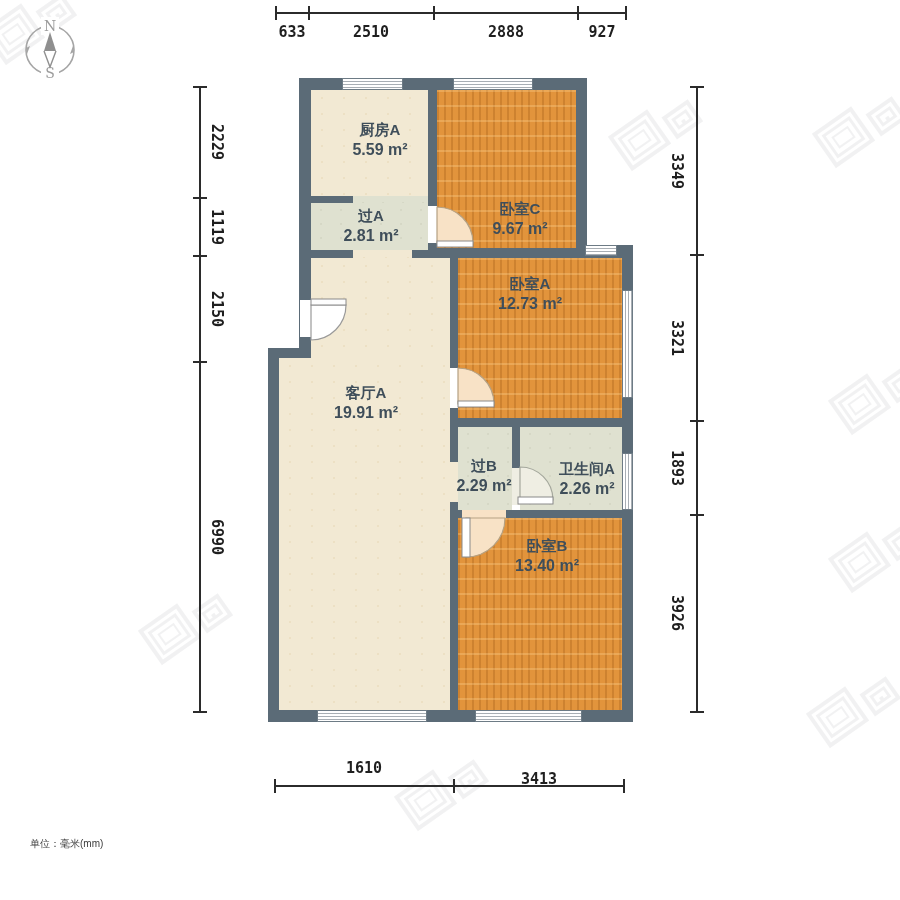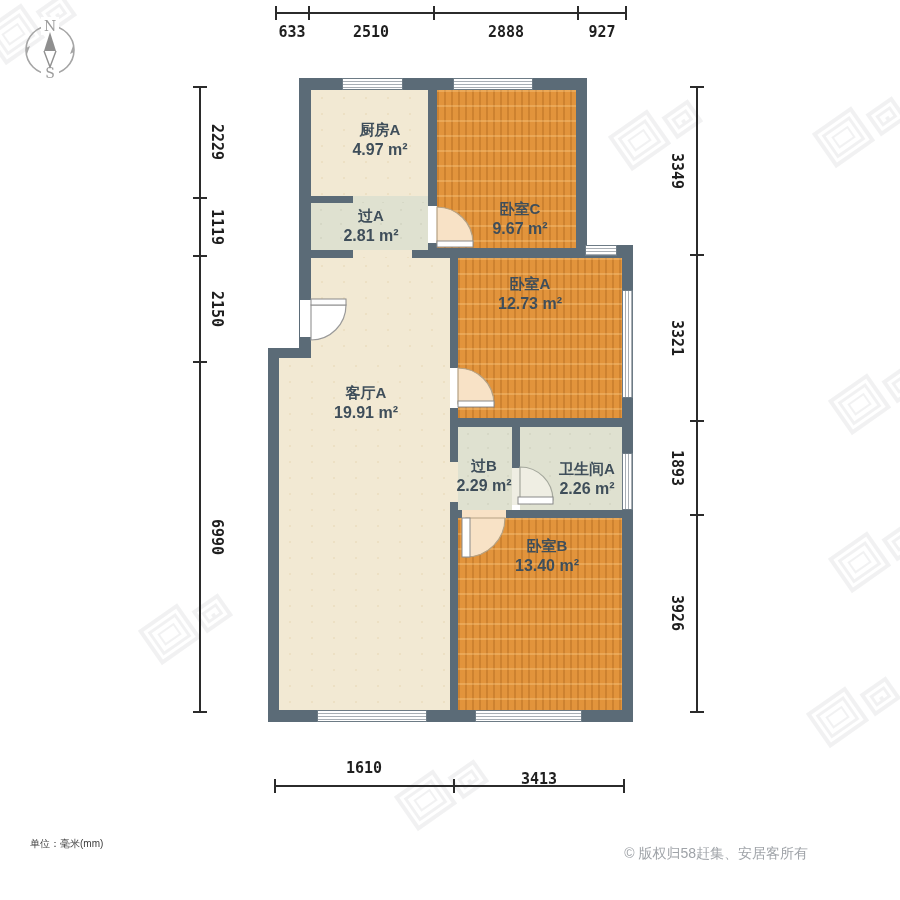--- a/index.html
+++ b/index.html
@@ -166,21 +166,21 @@
       <rect x="518" y="497" width="35" height="7" fill="#ffffff" stroke="#8a8a8a"></rect>
     </g>
     <g>
       <path d="M466,518 L505,518 A39,39 0 0 1 466,557 Z" fill="#f8e2c6" stroke="#b5a183" stroke-width="1.2"></path>
       <rect x="462" y="518" width="8" height="39" fill="#ffffff" stroke="#8a8a8a"></rect>
     </g>
   </svg>
 
   <div class="room-label" style="left:380px;top:140px">
     <div class="rname">厨房A</div>
-    <div class="rarea">4.97 m²</div>
+    <div class="rarea">5.59 m²</div>
   </div>
   <div class="room-label" style="left:371px;top:226px">
     <div class="rname">过A</div>
     <div class="rarea">2.81 m²</div>
   </div>
   <div class="room-label" style="left:520px;top:219px">
     <div class="rname">卧室C</div>
     <div class="rarea">9.67 m²</div>
   </div>
   <div class="room-label" style="left:530px;top:294px">
@@ -246,15 +246,14 @@
   <div>
     <div class="dlineh" style="left:275px;top:785px;width:349px"></div>
     <div class="tickv" style="left:274px;top:779px"></div>
     <div class="tickv" style="left:453px;top:779px"></div>
     <div class="tickv" style="left:623px;top:779px"></div>
     <div class="dim-label" style="left:364px;top:768px">1610</div>
     <div class="dim-label" style="left:539px;top:779px">3413</div>
   </div>
 
   <div class="foot" style="left:30px;top:821px">单位：毫米(mm)</div>
-  <div class="copyright" style="right:92px;top:845px">© 版权归58赶集、安居客所有</div>
 
 </div>
 
 </body></html>

